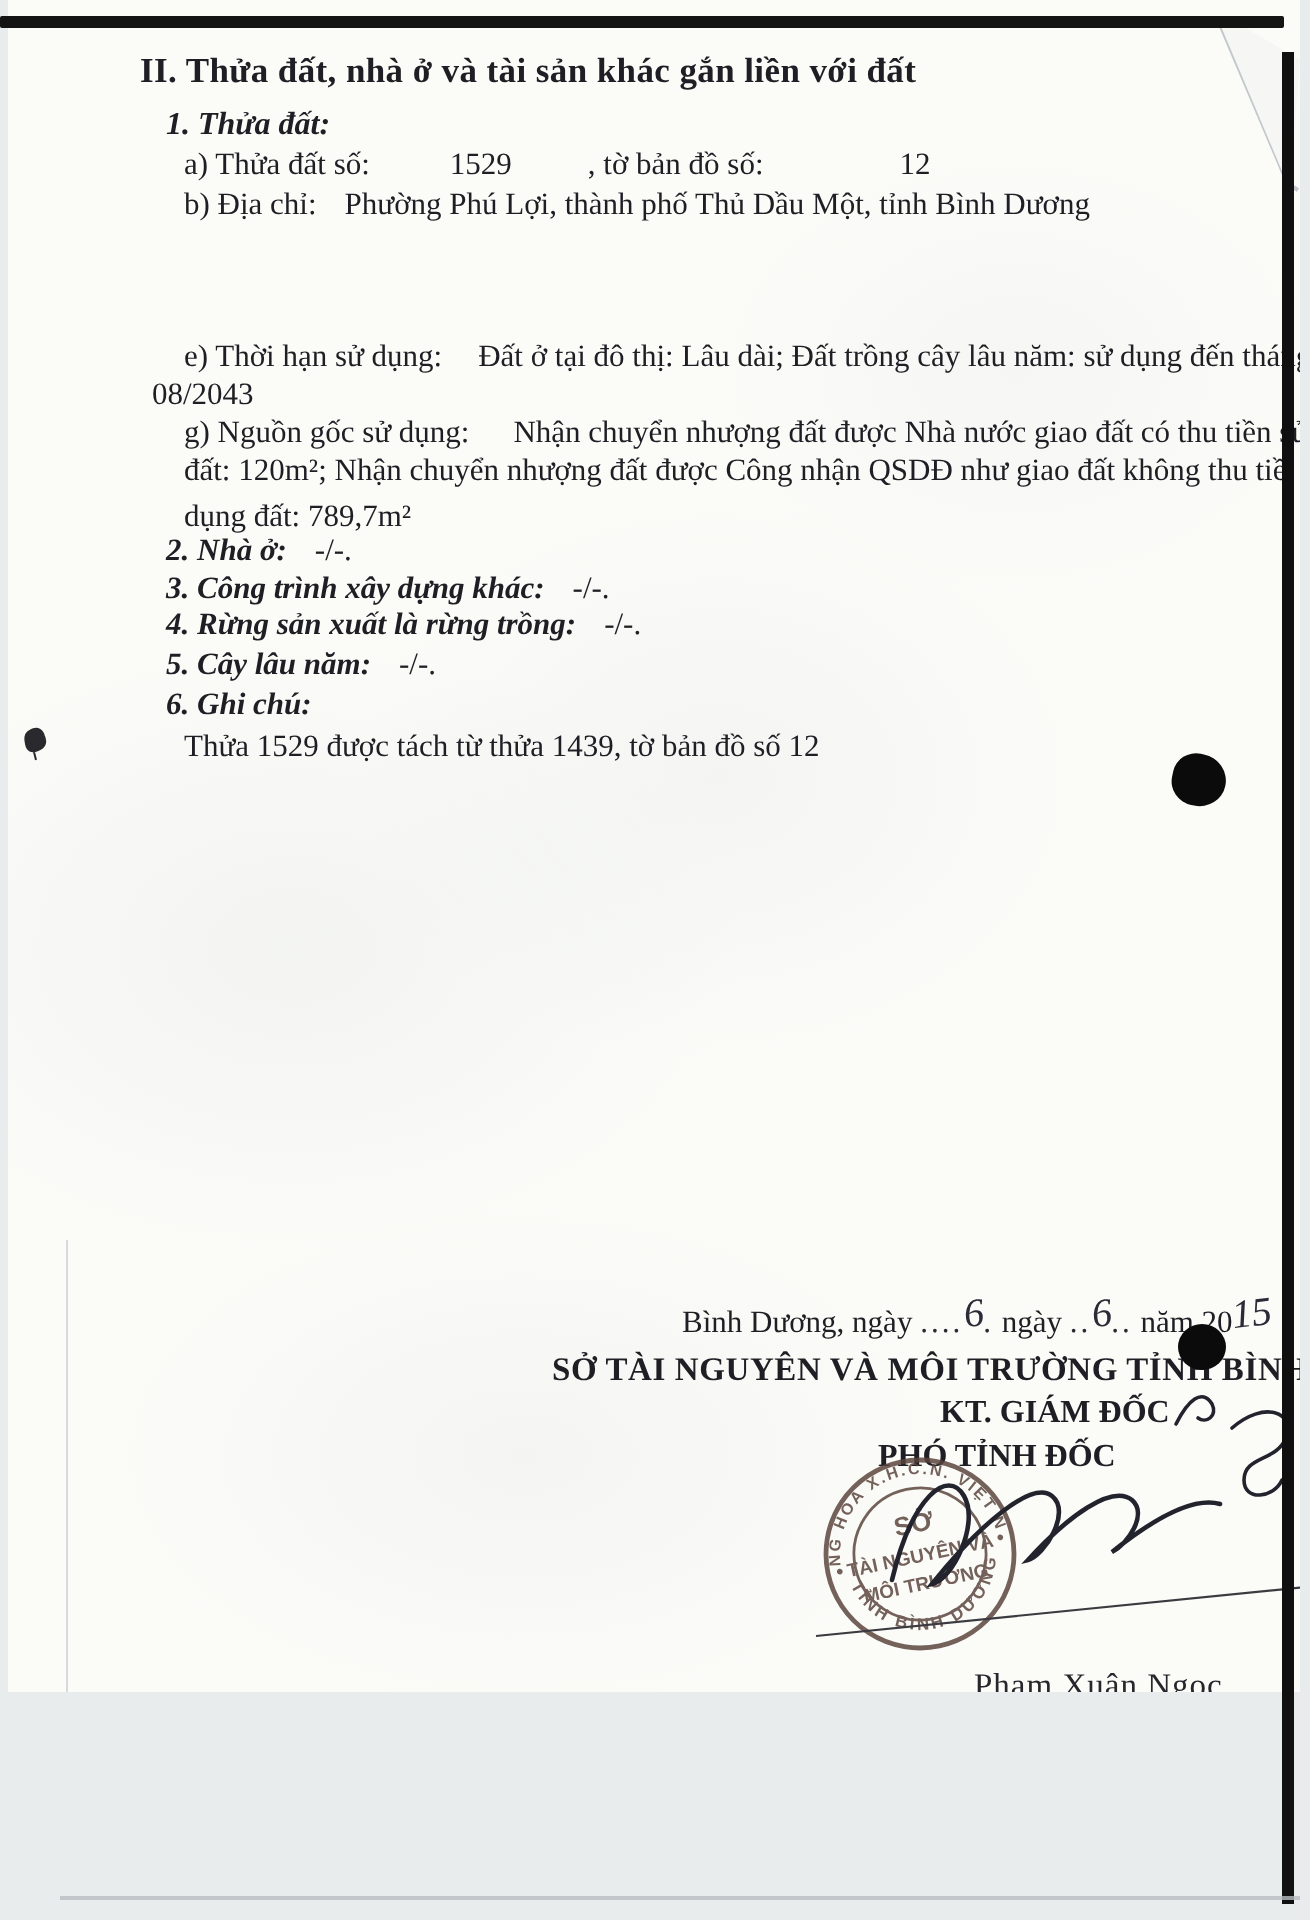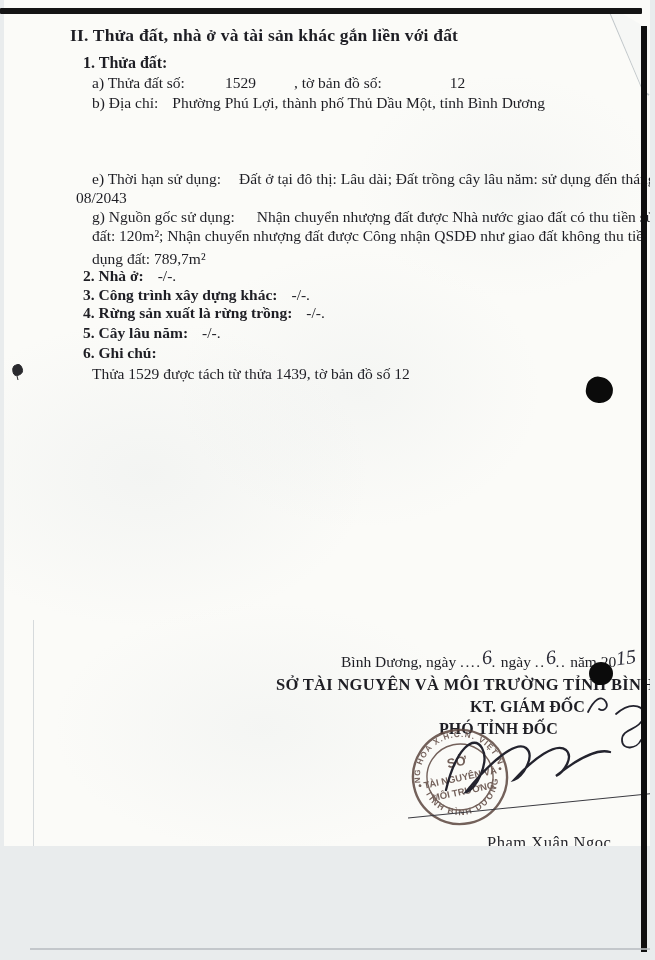--- a/index.html
+++ b/index.html
@@ -15,21 +15,21 @@
     background:
       radial-gradient(ellipse 320px 220px at 22% 56%, rgba(185,196,202,0.12), transparent 70%),
       radial-gradient(ellipse 260px 200px at 55% 46%, rgba(185,196,202,0.10), transparent 70%),
       radial-gradient(ellipse 220px 160px at 78% 22%, rgba(185,196,202,0.08), transparent 70%),
       radial-gradient(ellipse 300px 180px at 40% 86%, rgba(185,196,202,0.10), transparent 70%),
       #fbfbf8;
     overflow:hidden;
   }
   .line{position:absolute;white-space:nowrap;font-size:15.5px;line-height:19px;}
   .bold{font-weight:bold;}
-  .bi{font-weight:bold;}
+  .bi{font-weight:bold;font-style:italic;}
   .title{font-size:17.5px;font-weight:bold;letter-spacing:.2px;}
   .val{margin-left:14px;}
   .hw{
     font-style:italic;font-size:20px;color:#2c2c38;
     display:inline-block;transform:rotate(-7deg);position:relative;top:-3px;
     font-family:"Liberation Serif", serif;
   }
   .dots{letter-spacing:1.5px;color:#2a2a30;}
   
   .edge-top{position:absolute;left:0;top:8px;width:642px;height:6px;background:#141414;border-radius:1px;}

